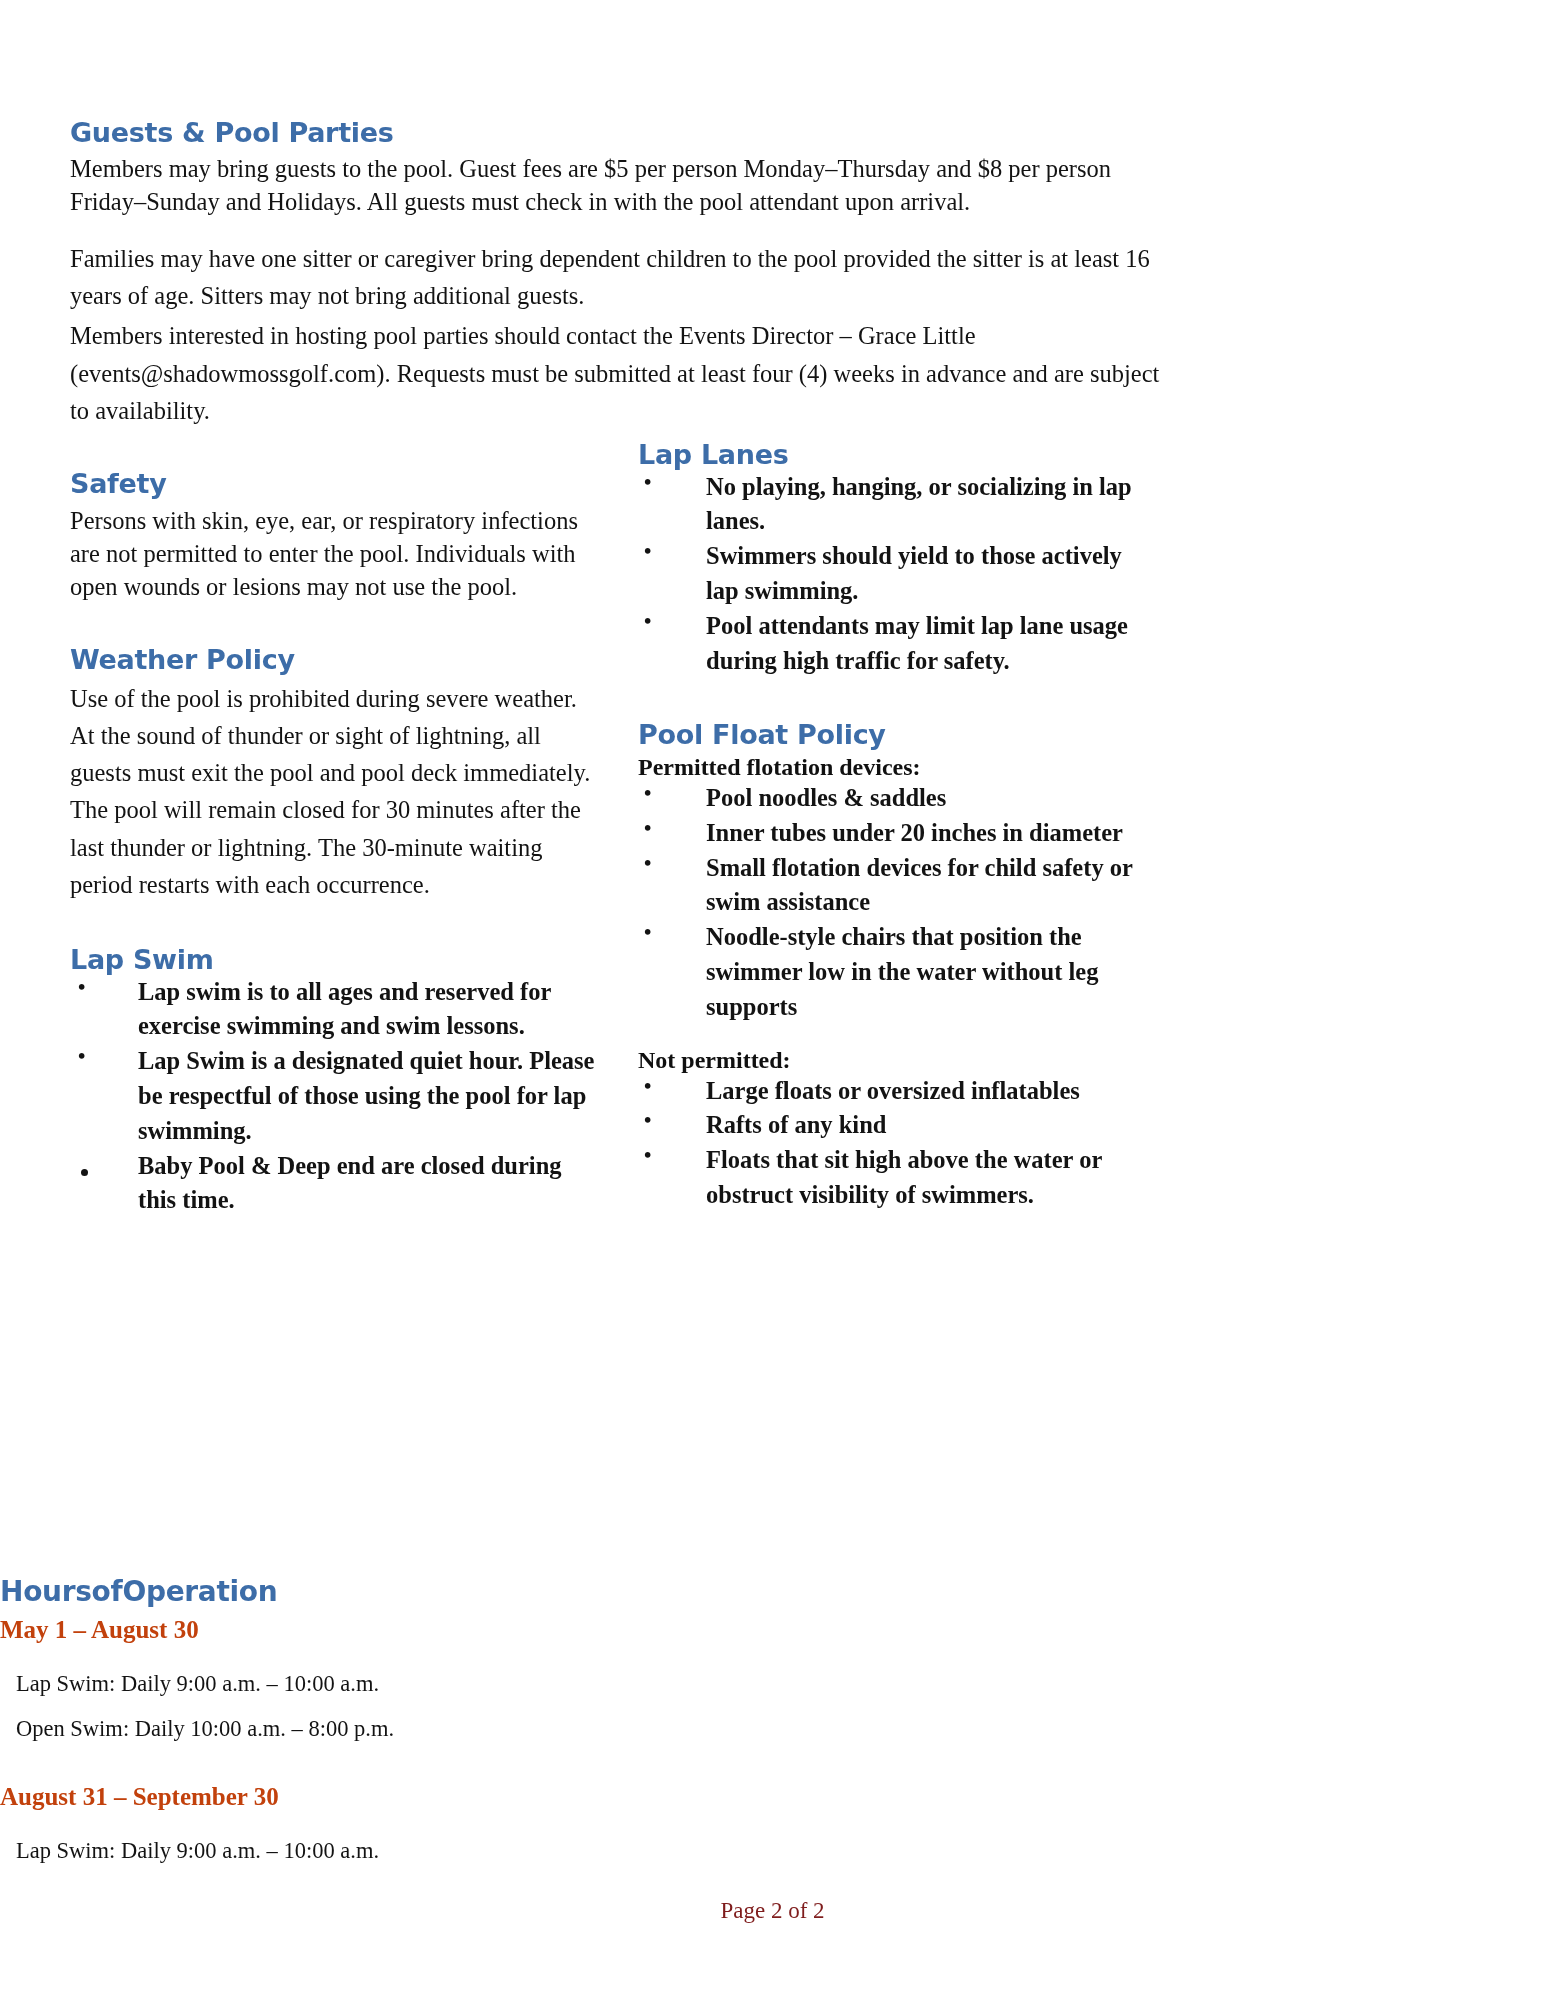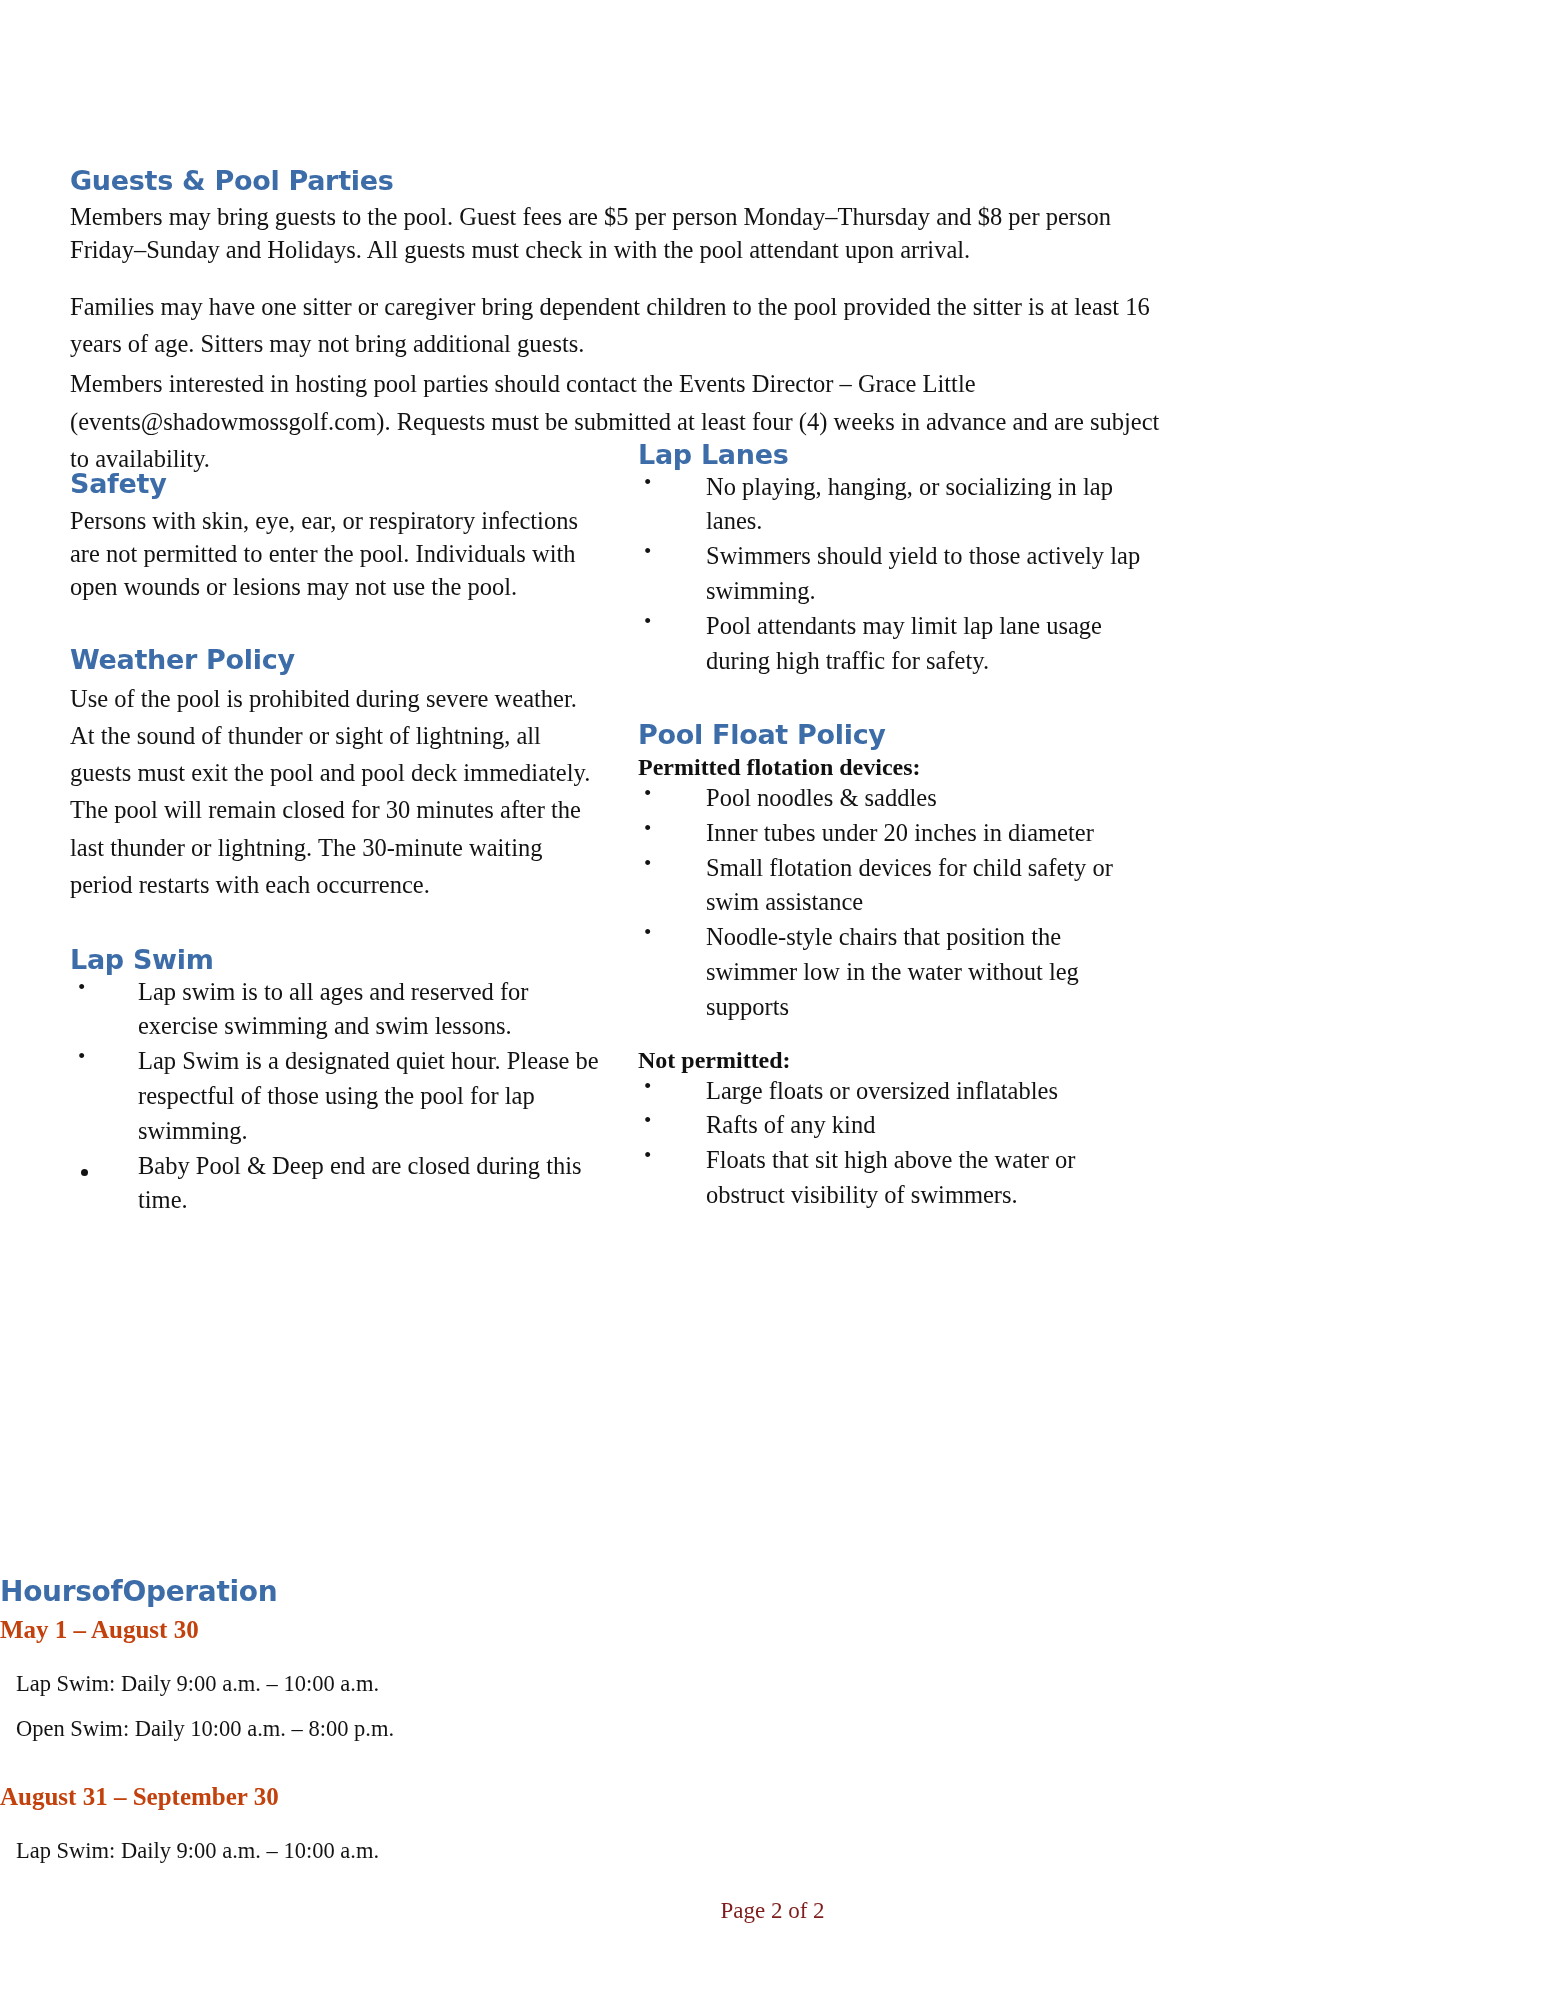--- a/index.html
+++ b/index.html
@@ -48,21 +48,20 @@
     color: #131313;
   }
   .p.loose { line-height: 1.52; }
 
   
   .top-block {
     position: absolute;
     left: 70px;
     top: 118px;
     width: 1090px;
-    margin-top: 48px;
   }
   .top-block .h-blue { margin-bottom: 4px; }
   .gap-para { margin-top: 22px; }
   .gap-para-sm { margin-top: 3px; }
 
   
   .col-left {
     position: absolute;
     left: 70px;
     top: 469px;
@@ -86,20 +85,21 @@
     margin: 0;
     padding: 0;
   }
   ul.bul > li {
     position: relative;
     padding-left: 68px;
     font-size: 24.5px;
     line-height: 1.42;
     color: #131313;
     margin: 0;
+    font-weight: bold;
   }
   ul.bul > li::before {
     content: "\2022";
     position: absolute;
     left: 8px;
     top: -2px;
     font-size: 21px;
     line-height: 1.42;
     color: #131313;
   }

